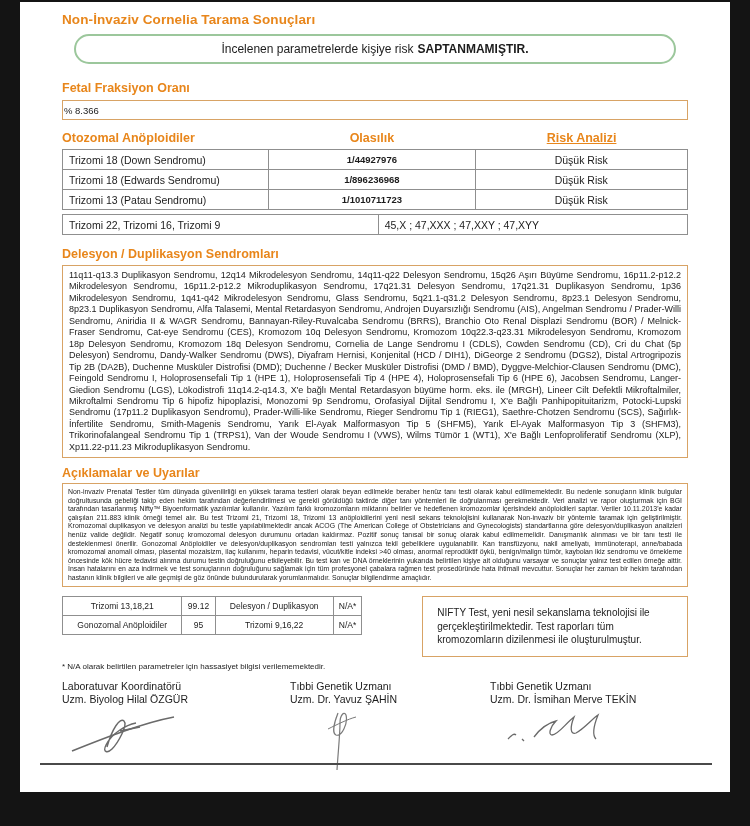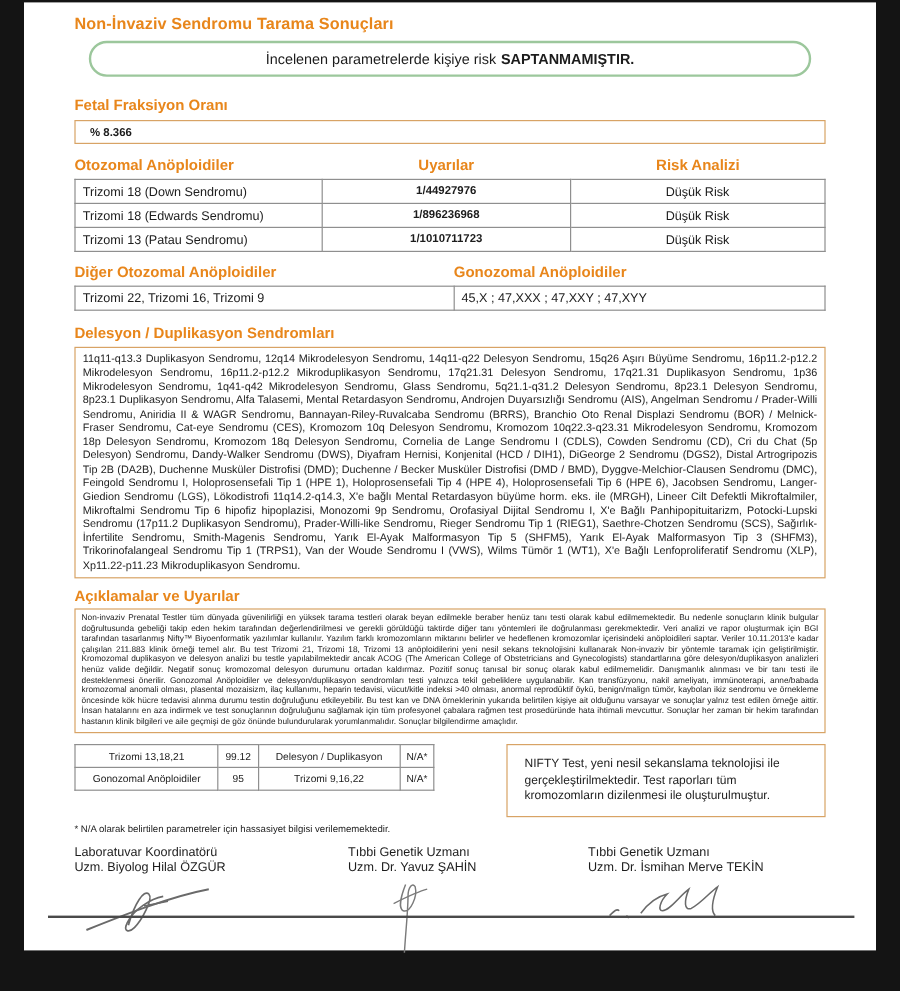--- a/index.html
+++ b/index.html
@@ -14,26 +14,26 @@
   .orange{color:#e8861b;}
   h1.title{font-size:13.5px;font-weight:bold;margin:4px 0 0 0;letter-spacing:.1px;}
   .banner{
     margin:7px 12px 0 12px;border:2px solid #9cc79c;border-radius:16px;height:26px;
     display:flex;align-items:center;justify-content:center;font-size:12px;
   }
   .banner b{margin-left:4px;}
   h2.sec{font-size:12.5px;font-weight:bold;margin:17px 0 0 0;}
   .valbox{
     margin-top:5px;border:1px solid #d8a365;height:18px;display:flex;align-items:center;
-    padding:0 12px;font-size:9.5px;font-weight:bold;
+    padding:0 1px;font-size:9.5px;font-weight:normal;
   }
   .thead3{display:flex;margin-top:11px;font-size:12.5px;font-weight:bold;}
   .thead3 .c1{width:33%;text-align:left;}
   .thead3 .c2{width:33%;text-align:center;}
-  .thead3 .c3{width:34%;text-align:center;}
+  .thead3 .c3{width:34%;text-align:center;text-decoration:underline;}
   table.grid{border-collapse:collapse;width:100%;margin-top:4px;}
   table.grid td{border:1px solid #8f8f8f;height:19px;padding:0 6px;font-size:10.5px;}
   table.grid td.prob{font-weight:bold;font-size:9.5px;text-align:center;}
   table.grid td.risk{text-align:center;}
   .thead2{display:flex;margin-top:10px;font-size:12.5px;font-weight:bold;}
   .thead2 .c1{width:50.5%;}
   .thead2 .c2{width:49.5%;}
   .bigbox{
     margin-top:4px;border:1px solid #d8a365;padding:4px 6px;font-size:9px;line-height:11.45px;
     text-align:justify;letter-spacing:0;
@@ -67,33 +67,33 @@
   .footer .cols{display:flex;font-size:9.5px;}
   .footer .addr{width:48%;}
   .footer .tel{width:30%;}
   .footer .web{width:22%;text-align:right;}
 </style>
 </head>
 <body>
 
 <div class="page">
 
-  <h1 class="title orange">Non-İnvaziv Sendromu Tarama Sonuçları</h1>
+  <h1 class="title orange">Non-İnvaziv Cornelia Tarama Sonuçları</h1>
 
   <div class="banner">
     <span>İncelenen parametrelerde kişiye risk</span>
     <b>SAPTANMAMIŞTIR.</b>
   </div>
 
   <h2 class="sec orange">Fetal Fraksiyon Oranı</h2>
   <div class="valbox">% 8.366</div>
 
   <div class="thead3 orange">
     <span class="c1">Otozomal Anöploidiler</span>
-    <span class="c2">Uyarılar</span>
+    <span class="c2">Olasılık</span>
     <span class="c3">Risk Analizi</span>
   </div>
   <table class="grid">
     <tbody>
         <tr>
       <td style="width:33%">Trizomi 18 (Down Sendromu)</td>
       <td style="width:33%" class="prob">1/44927976</td>
       <td style="width:34%" class="risk">Düşük Risk</td>
     </tr>
     <tr>
@@ -102,24 +102,20 @@
       <td class="risk">Düşük Risk</td>
     </tr>
     <tr>
       <td>Trizomi 13 (Patau Sendromu)</td>
       <td class="prob">1/1010711723</td>
       <td class="risk">Düşük Risk</td>
     </tr>
   </tbody>
     </table>
 
-  <div class="thead2 orange">
-    <span class="c1">Diğer Otozomal Anöploidiler</span>
-    <span class="c2">Gonozomal Anöploidiler</span>
-  </div>
   <table class="grid">
     <tbody>
         <tr>
       <td style="width:50.5%">Trizomi 22, Trizomi 16, Trizomi 9</td>
       <td style="width:49.5%">45,X ; 47,XXX ; 47,XXY ; 47,XYY</td>
     </tr>
   </tbody>
     </table>
 
   <h2 class="sec orange" style="margin-top:12px">Delesyon / Duplikasyon Sendromları</h2>

